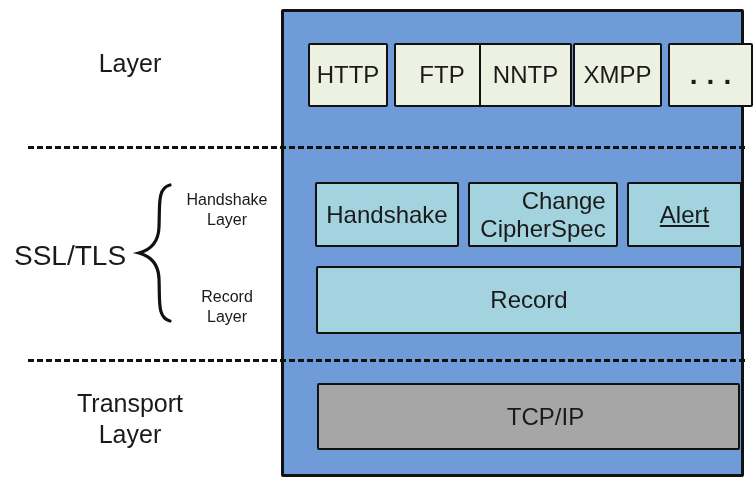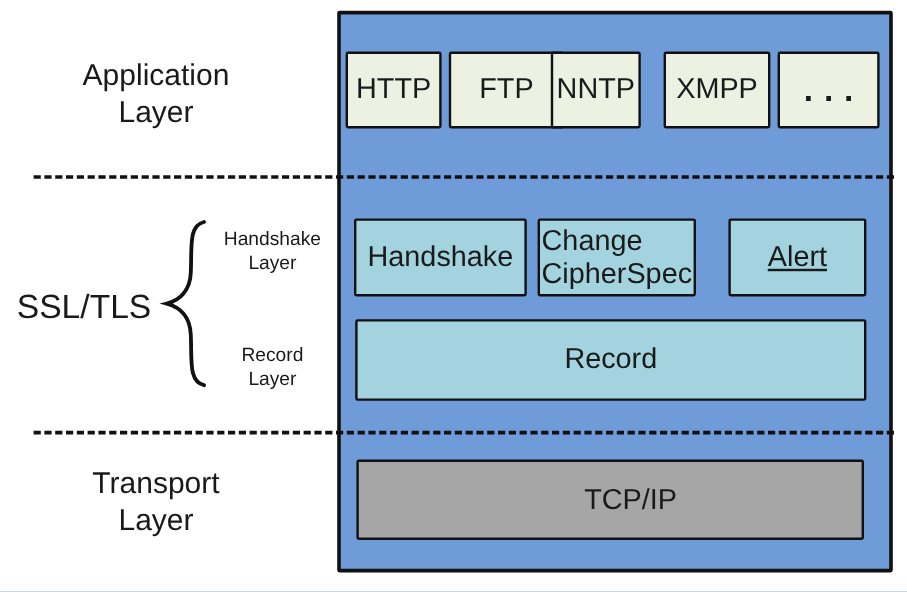--- a/index.html
+++ b/index.html
@@ -25,24 +25,25 @@
     left:281px;top:9px;width:463px;height:468px;
     background:var(--container-bg);
     border:3px solid var(--border);
     border-radius:2px;
   }
   .pbox{
     position:absolute;
     border:2px solid var(--border);
     border-radius:2px;
     display:flex;align-items:center;justify-content:center;
-    text-align:left;
+    text-align:right;
     font-size:24px;
     line-height:1.15;
     color:var(--text);
+    margin-left:20px;
   }
   .app-box{background:var(--app-box-bg);top:31px;height:64px;}
   .ssl-box{background:var(--ssl-box-bg);}
   .transport-box{background:var(--transport-box-bg);padding-left:34px;}
   .dots-box{font-weight:bold;font-size:28px;letter-spacing:9px;padding-left:9px;}
   .dashed-line{
     position:absolute;
     left:28px;width:717px;height:0;
     border-top:3px dashed var(--border);
     z-index:5;
@@ -66,21 +67,20 @@
   }
   .brace{
     position:absolute;
     left:132px;top:182px;
   }
 </style>
 </head>
 <body>
 
 <div class="side-label" style="left:20px;top:48px;width:220px;">
-  <div>Application</div>
   <div>Layer</div>
 </div>
 
 <div class="ssl-title">SSL/TLS</div>
 
 <svg class="brace" width="42" height="142" viewBox="0 0 42 142" aria-hidden="true">
   <path d="M 38 3 C 25 6 28 24 27 45 C 26.5 60 18 68 7 71 C 18 74 26.5 82 27 97 C 28 118 25 136 38 139" fill="none" stroke="#111111" stroke-width="3.2" stroke-linecap="round"></path>
 </svg>
 
 <div class="side-label-sm" style="left:172px;top:190px;width:110px;">
@@ -95,26 +95,26 @@
 
 <div class="side-label" style="left:20px;top:388px;width:220px;text-align:center;">
   <div>Transport</div>
   <div>Layer</div>
 </div>
 
 <div class="container">
 
   <div class="pbox app-box" style="left:4px;width:80px;">HTTP</div>
   <div class="pbox app-box" style="left:90px;width:96px;">FTP</div>
-  <div class="pbox app-box" style="left:175px;width:75px;">NNTP</div>
+  <div class="pbox app-box" style="left:175px;width:93px;">NNTP</div>
   <div class="pbox app-box" style="left:269px;width:89px;">XMPP</div>
   <div class="pbox app-box dots-box" style="left:364px;width:85px;">...</div>
 
   <div class="pbox ssl-box" style="left:11px;top:170px;width:144px;height:65px;">Handshake</div>
-  <div class="pbox ssl-box" style="left:164px;top:170px;width:132px;height:65px;padding:0 14px;">Change CipherSpec</div>
+  <div class="pbox ssl-box" style="left:164px;top:170px;width:150px;height:65px;padding:0 14px;">Change CipherSpec</div>
   <div class="pbox ssl-box" style="left:323px;top:170px;width:115px;height:65px;text-decoration:underline;">Alert</div>
 
   <div class="pbox ssl-box" style="left:12px;top:254px;width:426px;height:68px;">Record</div>
 
   <div class="pbox transport-box" style="left:13px;top:371px;width:423px;height:67px;">TCP/IP</div>
 </div>
 
 <div class="dashed-line" style="top:146px;"></div>
 <div class="dashed-line" style="top:359px;"></div>
 

